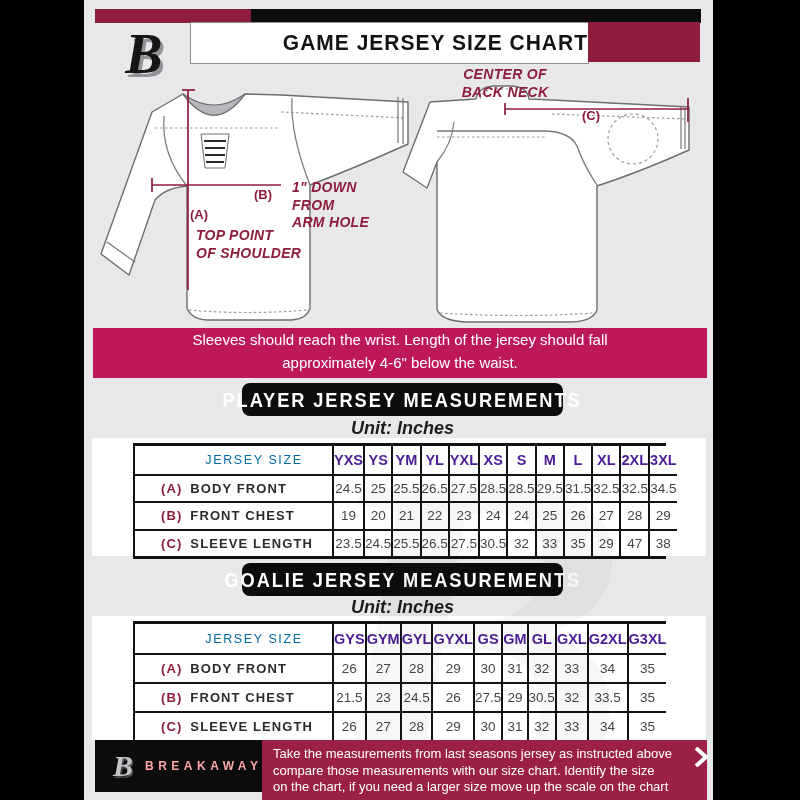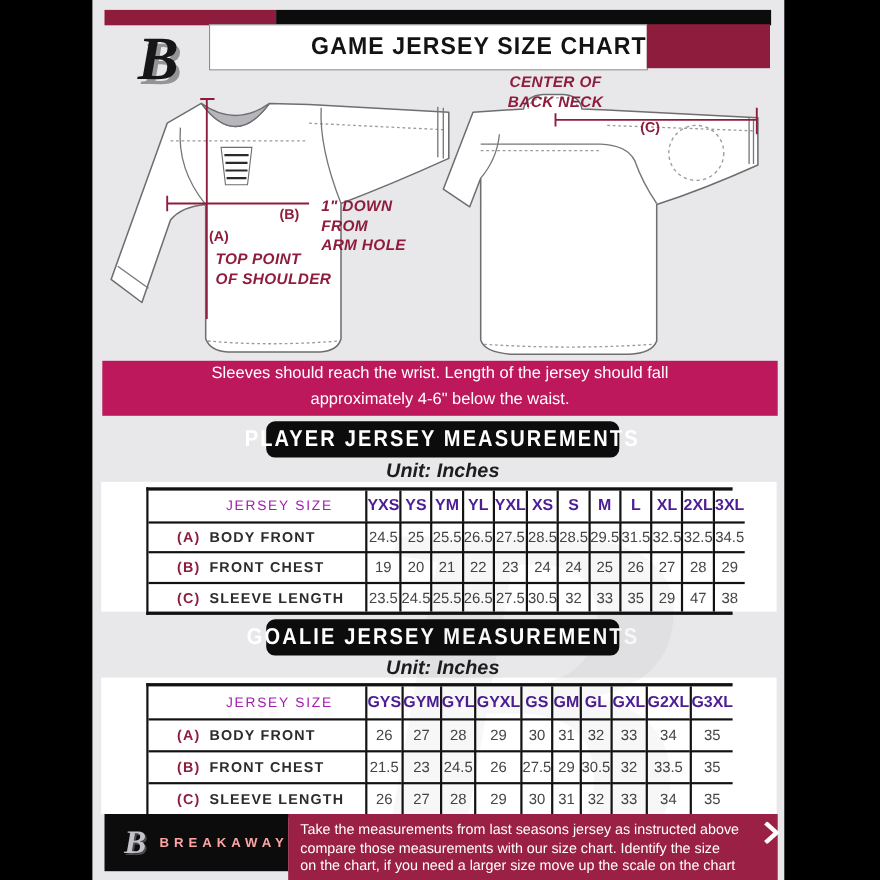--- a/index.html
+++ b/index.html
@@ -25,21 +25,21 @@
   .pill span{color:#fff;font-size:19px;font-weight:800;letter-spacing:2px;transform:scale(.96,1.1);white-space:nowrap;}
   .unit{position:absolute;left:242px;width:321px;text-align:center;font-size:18px;font-style:italic;font-weight:700;color:#1d1d1d;}
   .panel{position:absolute;left:92px;width:614px;background:#ffffff;}
   .mtable{position:absolute;left:133px;width:531px;display:grid;border-top:3px solid #121212;border-bottom:3px solid #121212;border-left:2px solid #121212;background:transparent;}
   .cell{display:flex;align-items:center;justify-content:center;}
   .vcell{border-left:2px solid #121212;}
   .rowline{border-top:2px solid #121212;}
   .hcell{font-size:14.5px;font-weight:800;color:#4c1d95;}
   .dcell{font-size:13.5px;font-weight:500;color:#454547;}
   .lcell{justify-content:flex-start;padding-left:26px;font-size:13px;font-weight:600;letter-spacing:1.1px;color:#2c2c2e;}
-  .lcell.head{justify-content:center;padding-left:12px;font-size:12.5px;font-weight:500;letter-spacing:1.6px;color:#a21caf;margin-left:29px;}
+  .lcell.head{justify-content:center;padding-left:12px;font-size:12.5px;font-weight:500;letter-spacing:1.6px;color:#0369a1;margin-left:29px;}
   .rowkey{color:#8E1C3C;font-weight:800;margin-right:8px;}
   .footer-black{position:absolute;left:95px;top:740px;width:167px;height:52px;background:#0c0c0c;display:flex;align-items:center;}
   .footer-logo{font-family:"Liberation Serif",serif;font-weight:bold;font-style:italic;font-size:30px;color:#c3c3c8;
     text-shadow:1.5px 2px 0 #4a4a4e;margin-left:18px;line-height:1;}
   .footer-brand{color:#fca5a5;font-size:12px;font-weight:700;letter-spacing:4.5px;margin-left:12px;}
   .footer-note{position:absolute;left:262px;top:740px;width:445px;height:62px;background:#9A2145;display:flex;align-items:center;}
   .footer-note span{color:#fff;font-size:13px;line-height:1.3;white-space:pre-line;padding-left:11px;padding-right:4px;}
   .chevron{position:absolute;left:694px;top:747px;width:14px;height:20px;}
   .chevron svg{display:block;}
   .watermark{position:absolute;left:310px;top:400px;font-family:"Liberation Serif",serif;font-weight:bold;font-style:italic;

